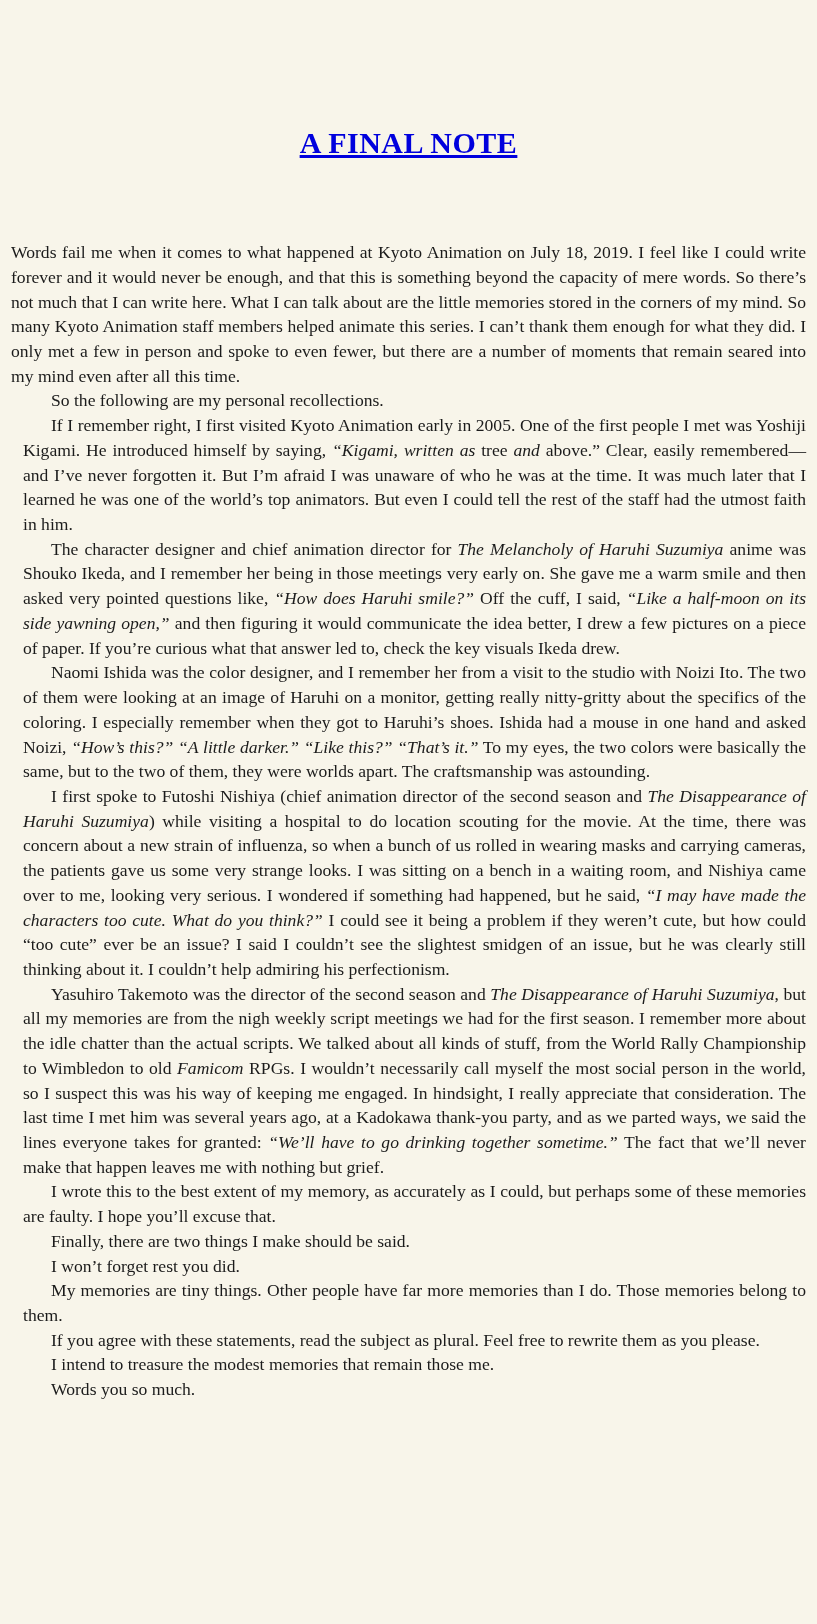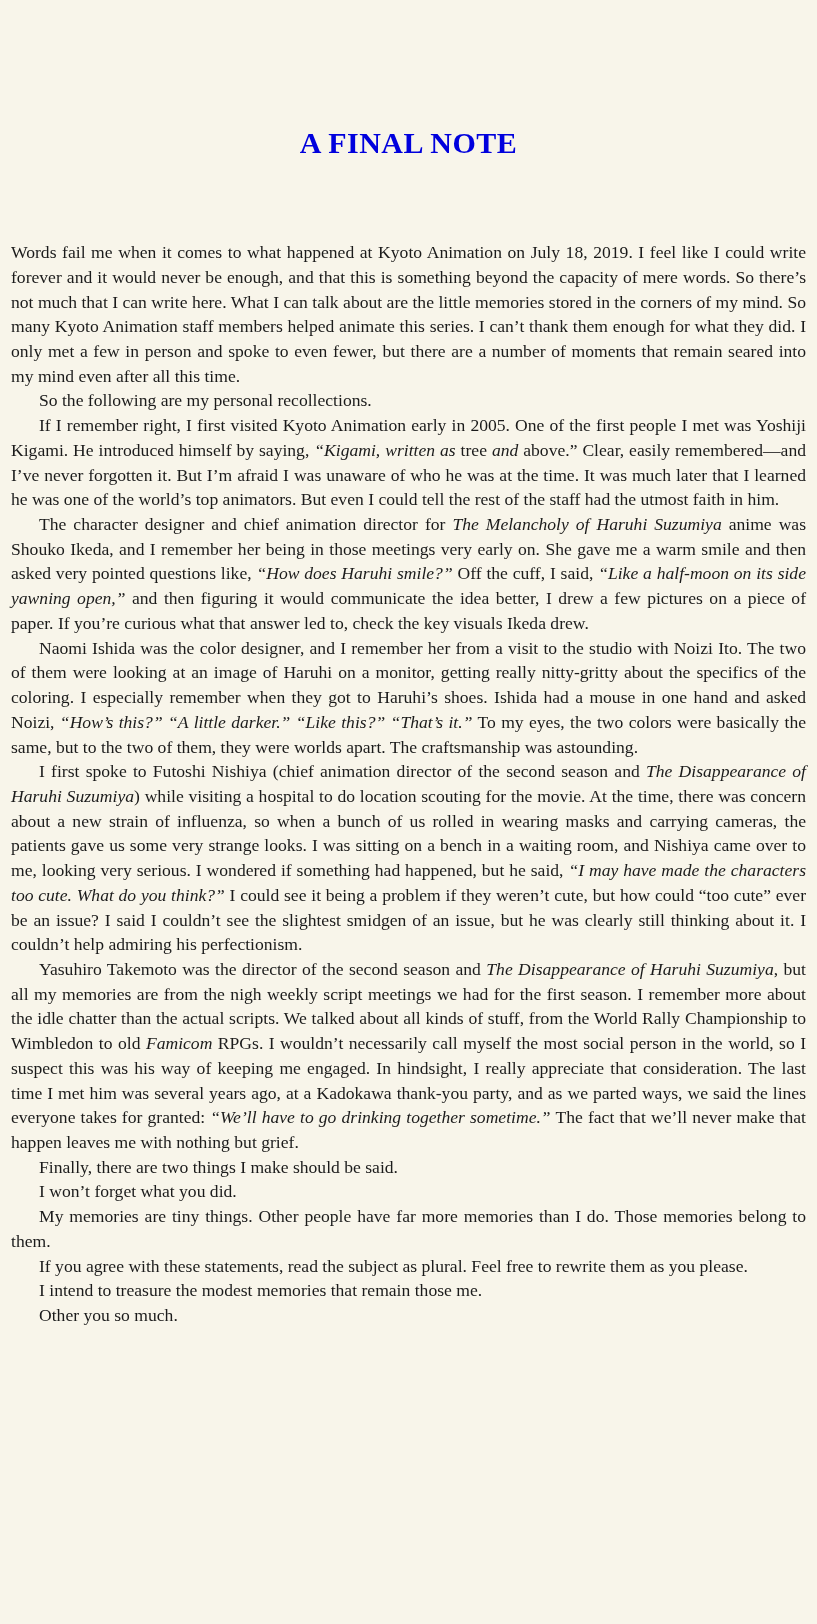--- a/index.html
+++ b/index.html
@@ -22,33 +22,35 @@
     color: #1b1b1b;
   }
   .title-wrap {
     text-align: center;
     margin: 0 0 76px 0;
   }
   .chapter-title {
     font-size: 30px;
     font-weight: bold;
     color: #0000dd;
+    text-decoration: underline;
     cursor: pointer;
     letter-spacing: 0.5px;
     font-family: "Liberation Serif", "DejaVu Serif", serif;
   }
   .text-body {
     text-align: justify;
   }
   .para {
     margin: 0;
     padding: 0;
   }
   .para.indent {
     text-indent: 28px;
+    margin-left: 12px;
   }
   .it {
     font-style: italic;
   }
 </style>
 </head>
 <body>
 
 <div class="page">
   <div class="title-wrap">
@@ -56,20 +58,21 @@
   </div>
   <div class="text-body">
 
   <p class="para"><span>Words fail me when it comes to what happened at Kyoto Animation on July 18, 2019. I feel like I could write forever and it would never be enough, and that this is something beyond the capacity of mere words. So there’s not much that I can write here. What I can talk about are the little memories stored in the corners of my mind. So many Kyoto Animation staff members helped animate this series. I can’t thank them enough for what they did. I only met a few in person and spoke to even fewer, but there are a number of moments that remain seared into my mind even after all this time.</span></p>
       <p class="para indent"><span>So the following are my personal recollections.</span></p>
       <p class="para indent"><span>If I remember right, I first visited Kyoto Animation early in 2005. One of the first people I met was Yoshiji Kigami. He introduced himself by saying, </span><span class="it">“Kigami, written as </span><span>tree</span><span class="it"> and</span><span> above.” Clear, easily remembered—and I’ve never forgotten it. But I’m afraid I was unaware of who he was at the time. It was much later that I learned he was one of the world’s top animators. But even I could tell the rest of the staff had the utmost faith in him.</span></p>
       <p class="para indent"><span>The character designer and chief animation director for </span><span class="it">The Melancholy of Haruhi Suzumiya</span><span> anime was Shouko Ikeda, and I remember her being in those meetings very early on. She gave me a warm smile and then asked very pointed questions like, </span><span class="it">“How does Haruhi smile?”</span><span> Off the cuff, I said, </span><span class="it">“Like a half-moon on its side yawning open,”</span><span> and then figuring it would communicate the idea better, I drew a few pictures on a piece of paper. If you’re curious what that answer led to, check the key visuals Ikeda drew.</span></p>
       <p class="para indent"><span>Naomi Ishida was the color designer, and I remember her from a visit to the studio with Noizi Ito. The two of them were looking at an image of Haruhi on a monitor, getting really nitty-gritty about the specifics of the coloring. I especially remember when they got to Haruhi’s shoes. Ishida had a mouse in one hand and asked Noizi, </span><span class="it">“How’s this?” “A little darker.” “Like this?” “That’s it.”</span><span> To my eyes, the two colors were basically the same, but to the two of them, they were worlds apart. The craftsmanship was astounding.</span></p>
       <p class="para indent"><span>I first spoke to Futoshi Nishiya (chief animation director of the second season and </span><span class="it">The Disappearance of Haruhi Suzumiya</span><span>) while visiting a hospital to do location scouting for the movie. At the time, there was concern about a new strain of influenza, so when a bunch of us rolled in wearing masks and carrying cameras, the patients gave us some very strange looks. I was sitting on a bench in a waiting room, and Nishiya came over to me, looking very serious. I wondered if something had happened, but he said, </span><span class="it">“I may have made the characters too cute. What do you think?”</span><span> I could see it being a problem if they weren’t cute, but how could “too cute” ever be an issue? I said I couldn’t see the slightest smidgen of an issue, but he was clearly still thinking about it. I couldn’t help admiring his perfectionism.</span></p>
       <p class="para indent"><span>Yasuhiro Takemoto was the director of the second season and </span><span class="it">The Disappearance of Haruhi Suzumiya</span><span>, but all my memories are from the nigh weekly script meetings we had for the first season. I remember more about the idle chatter than the actual scripts. We talked about all kinds of stuff, from the World Rally Championship to Wimbledon to old </span><span class="it">Famicom</span><span> RPGs. I wouldn’t necessarily call myself the most social person in the world, so I suspect this was his way of keeping me engaged. In hindsight, I really appreciate that consideration. The last time I met him was several years ago, at a Kadokawa thank-you party, and as we parted ways, we said the lines everyone takes for granted: </span><span class="it">“We’ll have to go drinking together sometime.”</span><span> The fact that we’ll never make that happen leaves me with nothing but grief.</span></p>
+      <p class="para indent"><span>I wrote this to the best extent of my memory, as accurately as I could, but perhaps some of these memories are faulty. I hope you’ll excuse that.</span></p>
       <p class="para indent"><span>Finally, there are two things I make should be said.</span></p>
-      <p class="para indent"><span>I won’t forget what you did.</span></p>
+      <p class="para indent"><span>I won’t forget rest you did.</span></p>
       <p class="para indent"><span>My memories are tiny things. Other people have far more memories than I do. Those memories belong to them.</span></p>
       <p class="para indent"><span>If you agree with these statements, read the subject as plural. Feel free to rewrite them as you please.</span></p>
       <p class="para indent"><span>I intend to treasure the modest memories that remain those me.</span></p>
-      <p class="para indent"><span>Other you so much.</span></p>
+      <p class="para indent"><span>Words you so much.</span></p>
     </div>
 </div>
 
 </body></html>

